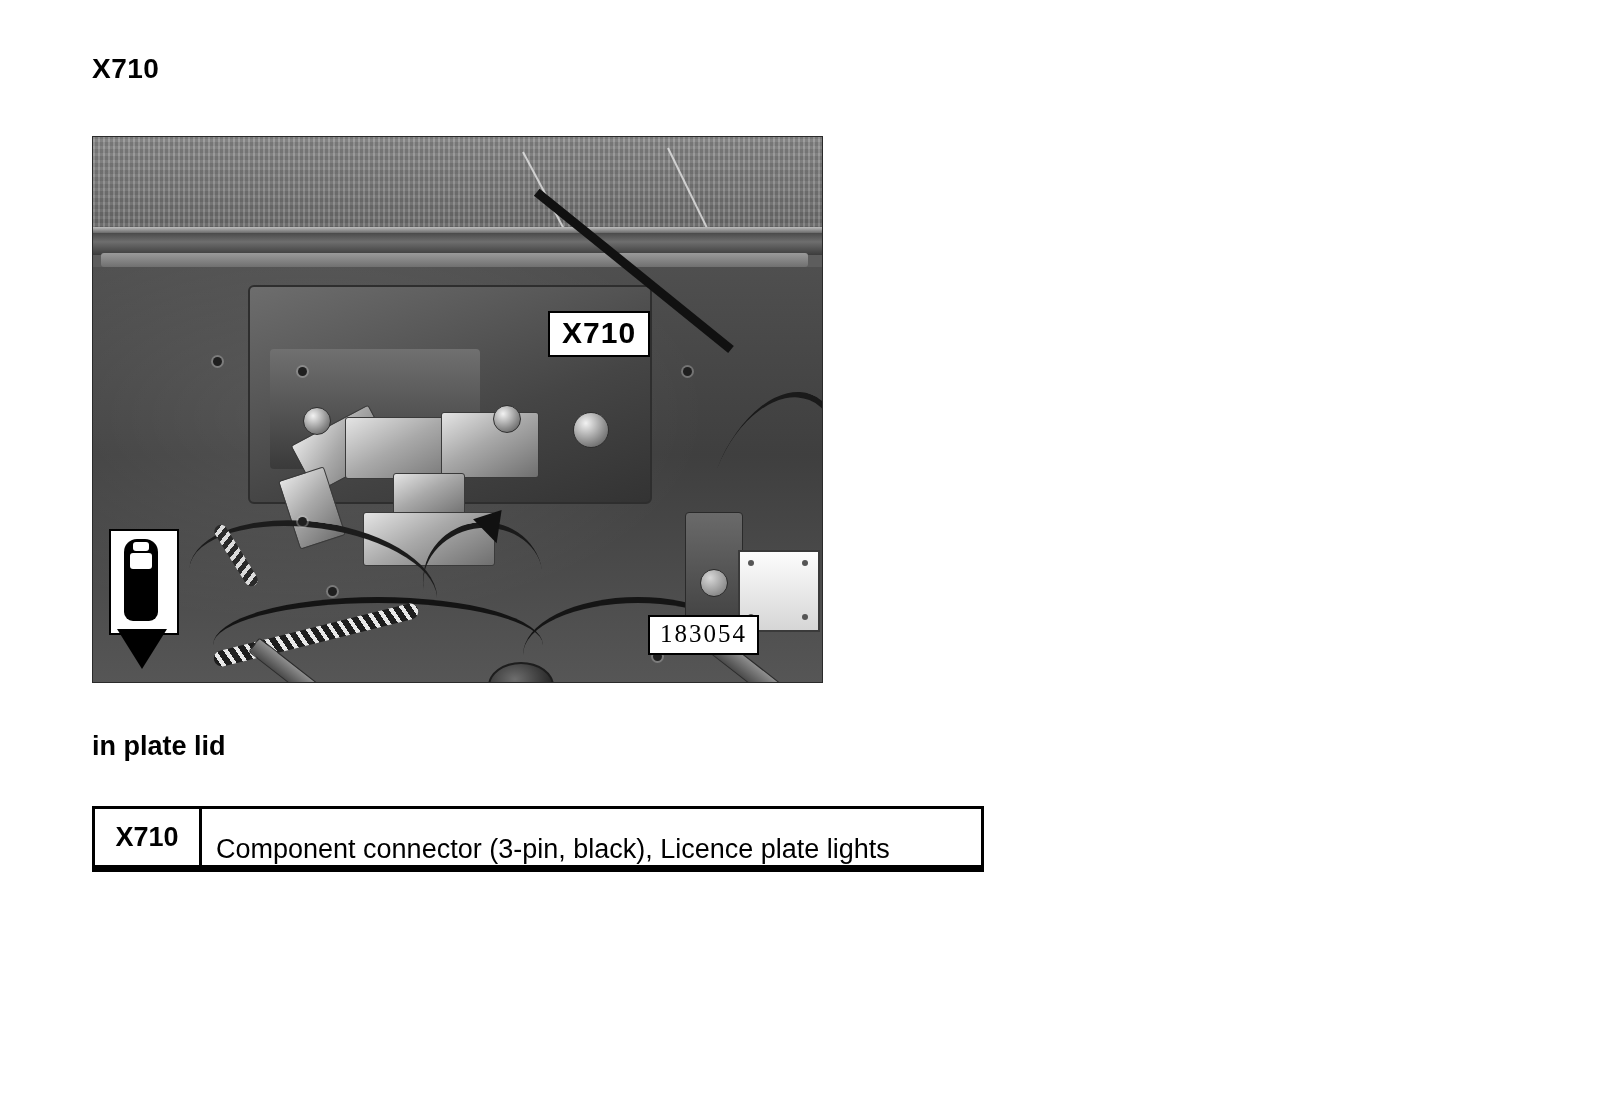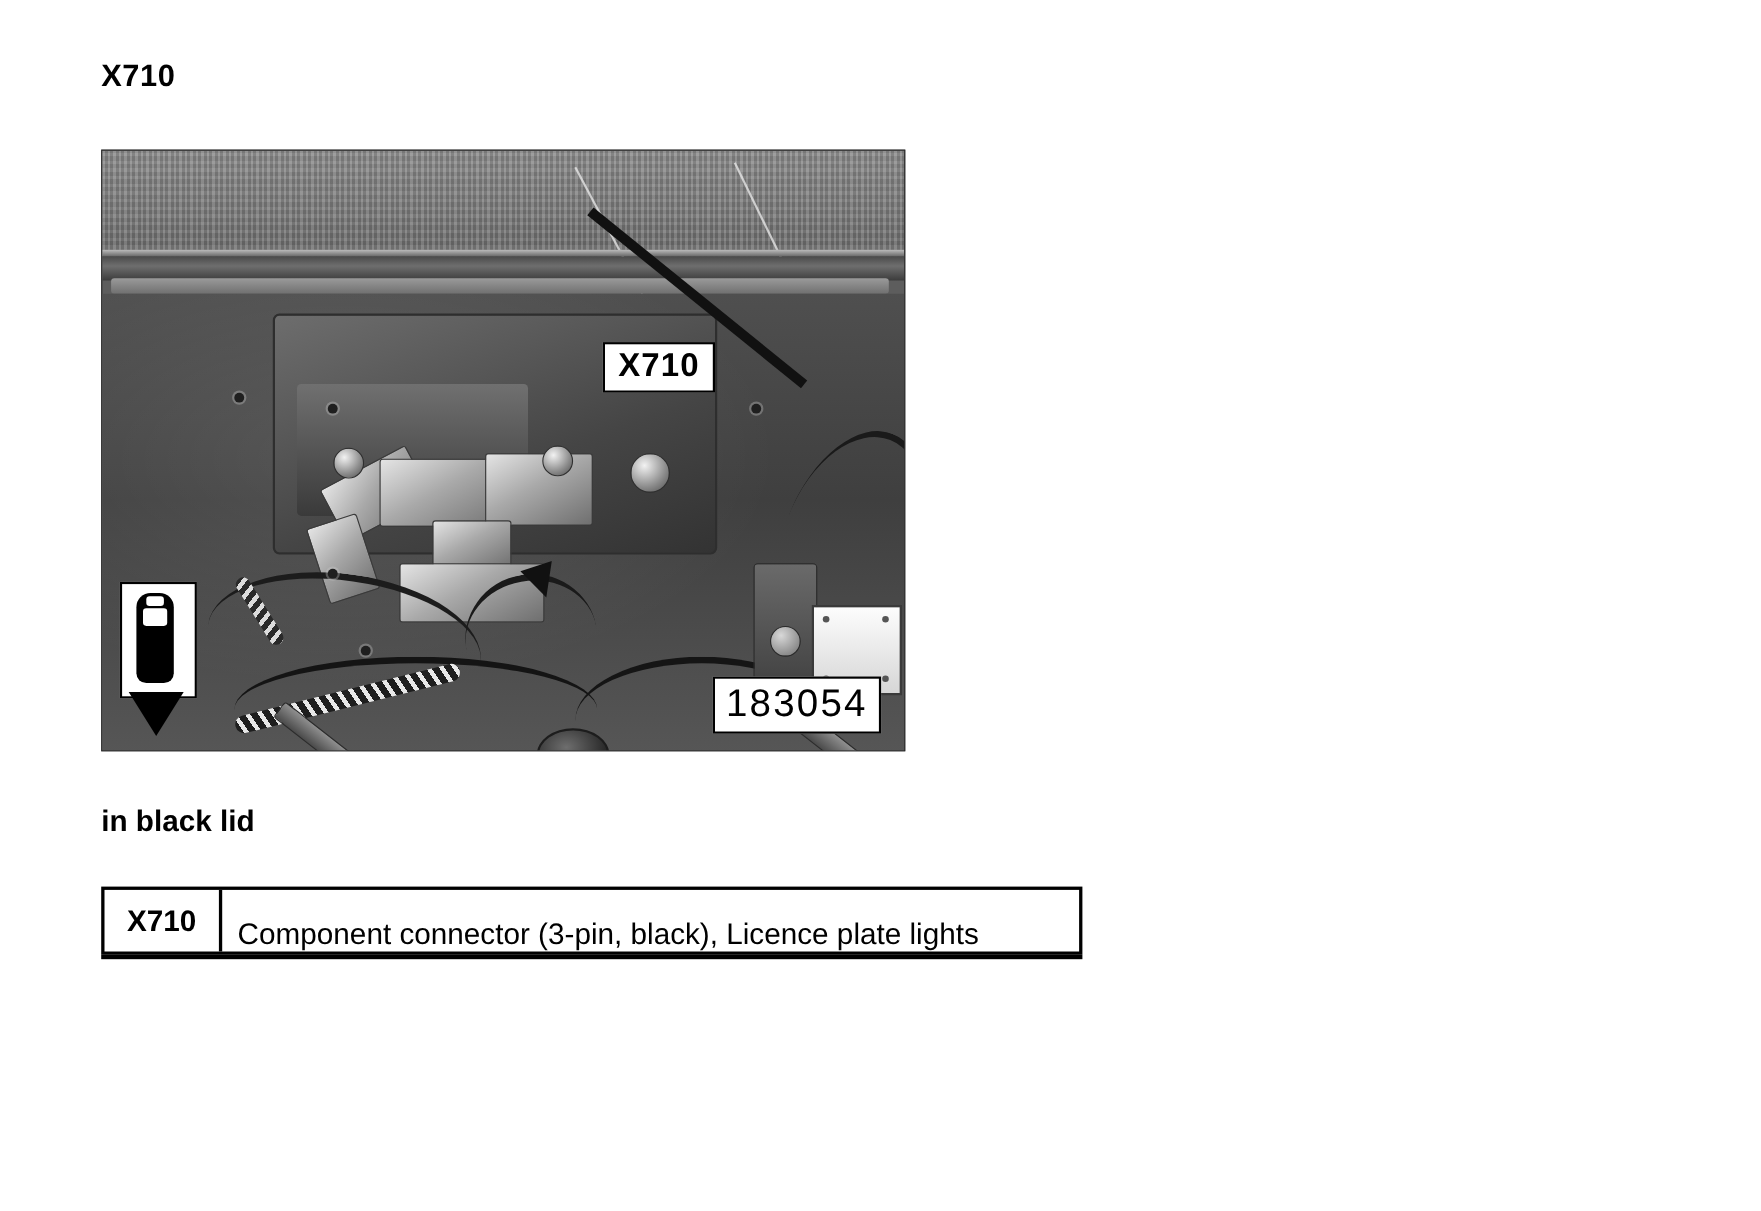--- a/index.html
+++ b/index.html
@@ -329,22 +329,22 @@
   }
 
   
   .photo-id {
     position: absolute;
     left: 555px;
     top: 478px;
     padding: 3px 10px 5px 10px;
     background: #ffffff;
     border: 2px solid #000;
-    font-family: Liberation Sans, sans-serif;
-    font-size: 35px;
+    font-family: Liberation Serif, serif;
+    font-size: 25px;
     letter-spacing: 2px;
   }
 
   
   .caption {
     position: absolute;
     left: 92px;
     top: 731px;
     font-size: 27px;
     font-weight: bold;
@@ -460,21 +460,21 @@
       <div class="frame"></div>
       <div class="car"></div>
       <div class="win2"></div>
       <div class="win"></div>
       <div class="pointer"></div>
     </div>
 
     <div class="photo-id">183054</div>
   </div>
 
-  <div class="caption">in black lid</div>
+  <div class="caption">in plate lid</div>
 
   <div class="legend">
     <div class="code">X710</div>
     <div class="desc">Component connector (3-pin, black), Licence plate lights</div>
   </div>
   <div class="legend-shadow"></div>
 
 </div>
 
 </body></html>

